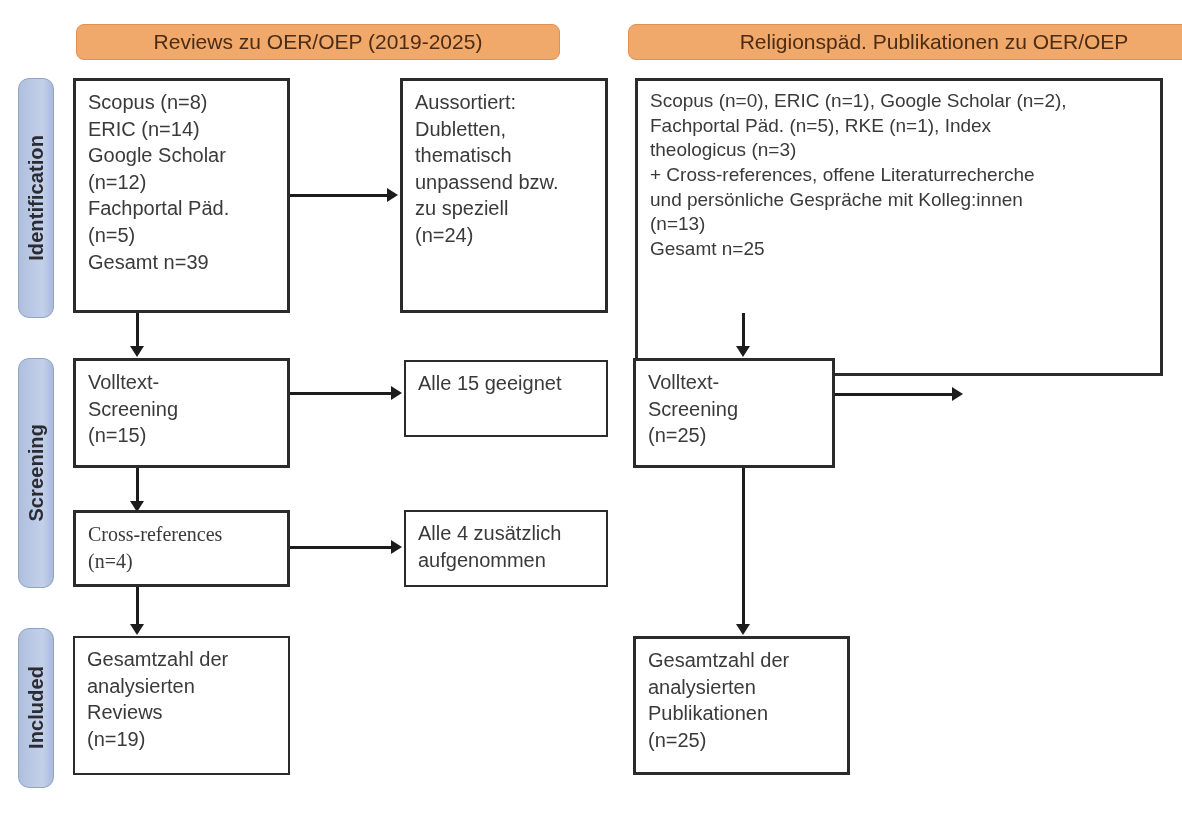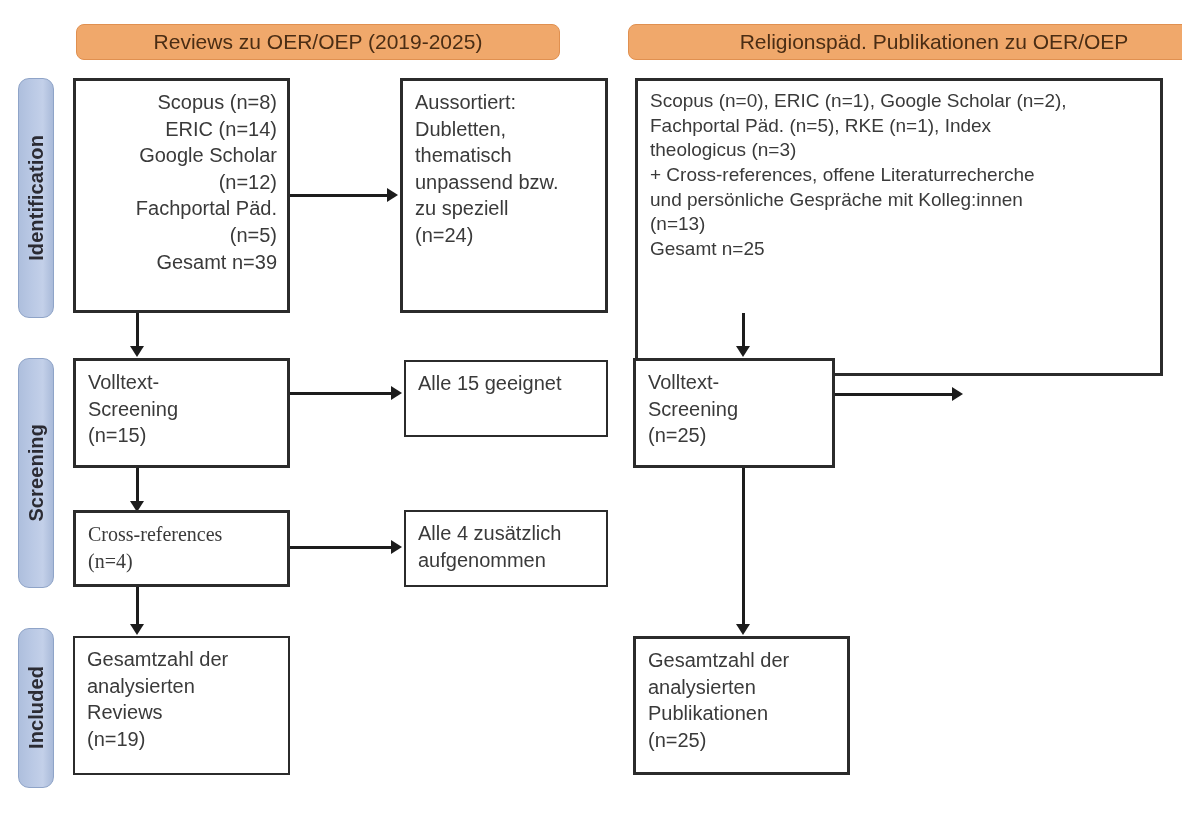--- a/index.html
+++ b/index.html
@@ -113,21 +113,21 @@
   </div>
 
   <div class="col-header" style="left:76px; top:24px; width:484px; height:36px;">
     <span>Reviews zu OER/OEP (2019-2025)</span>
   </div>
 
   <div class="col-header" style="left:628px; top:24px; width:612px; height:36px;">
     <span>Religionspäd. Publikationen zu OER/OEP</span>
   </div>
 
-  <div class="node" style="left:73px; top:78px; width:217px; height:235px;text-align:right;">Scopus (n=8)
+  <div class="node" style="left:73px; top:78px; width:217px; height:235px;">Scopus (n=8)
 ERIC (n=14)
 Google Scholar
 (n=12)
 Fachportal Päd.
 (n=5)
 Gesamt n=39</div>
 
   <div class="node" style="left:400px; top:78px; width:208px; height:235px;">Aussortiert:
 Dubletten,
 thematisch

